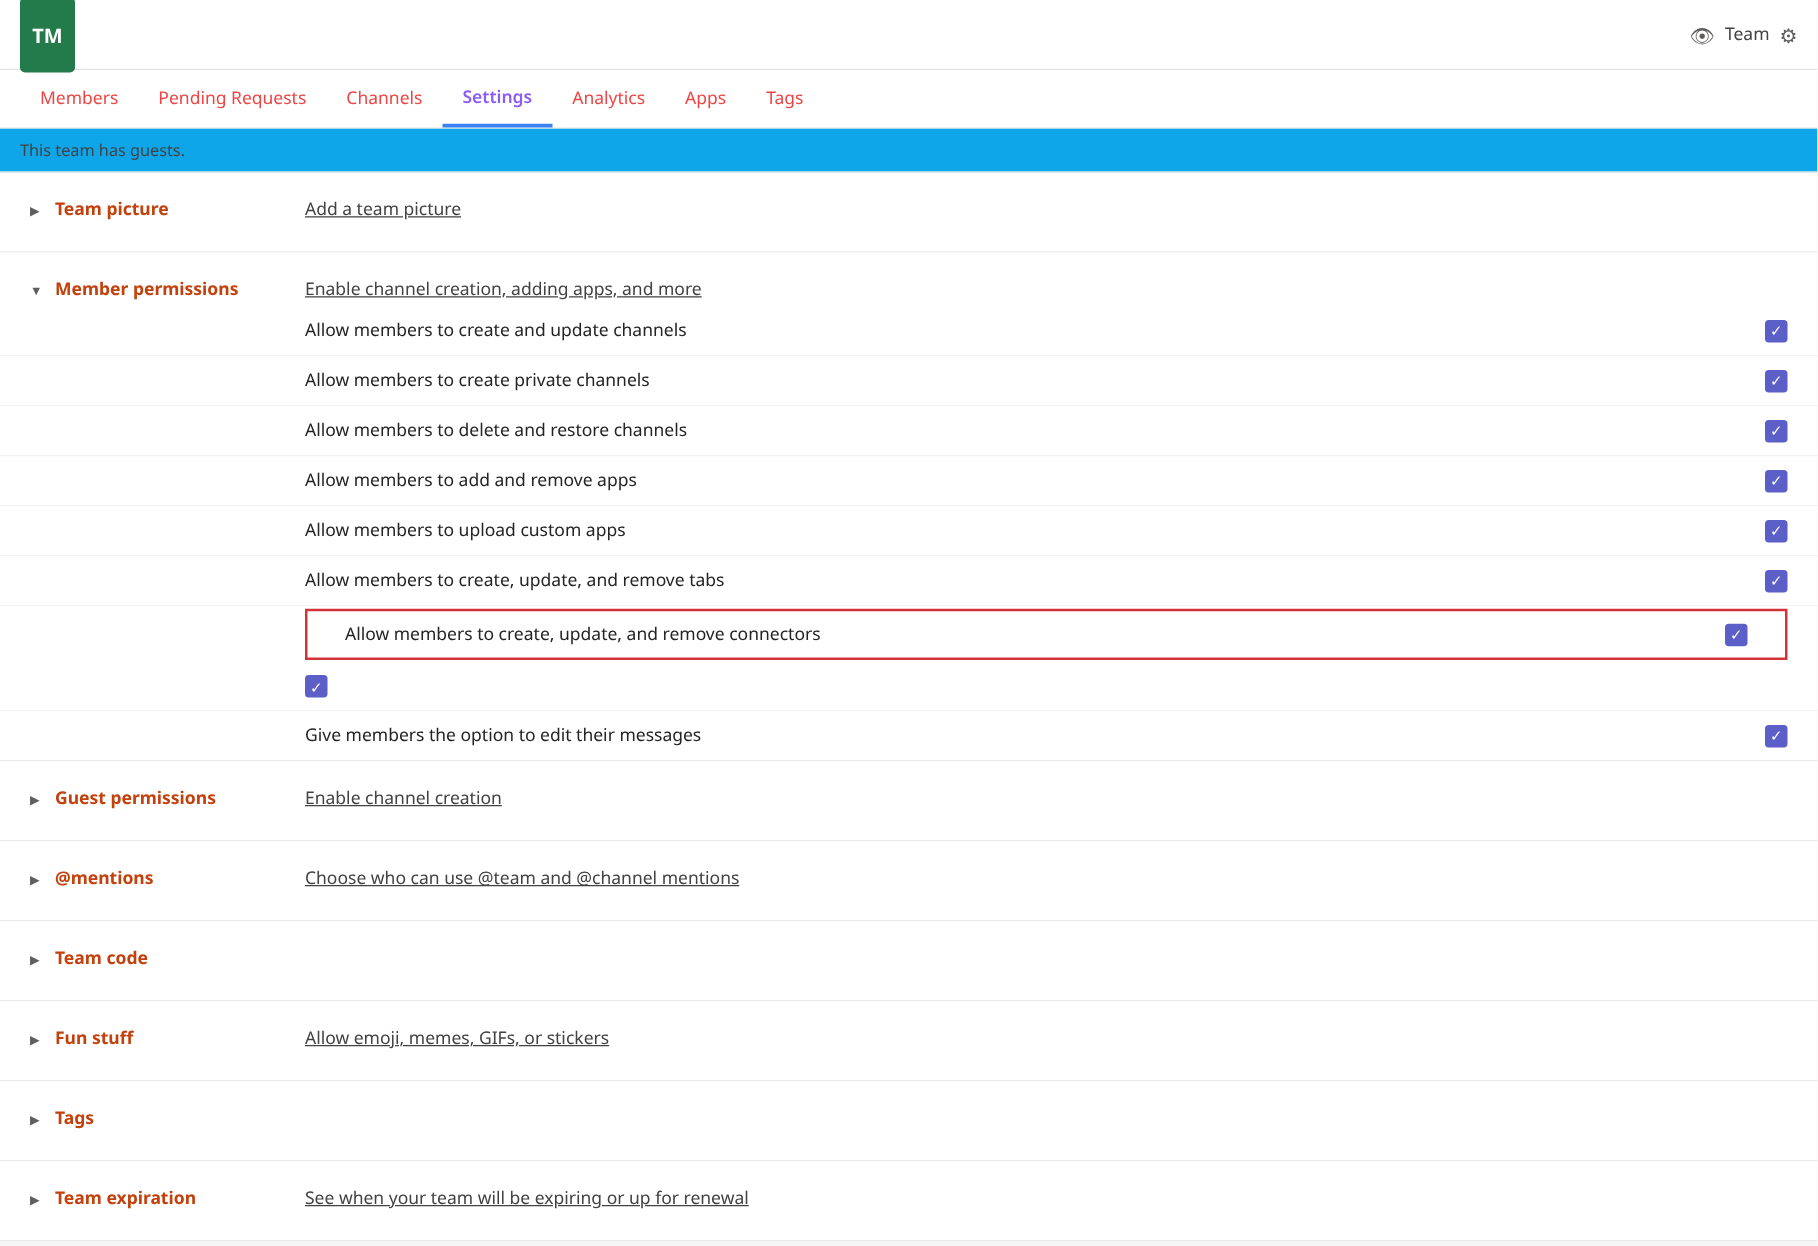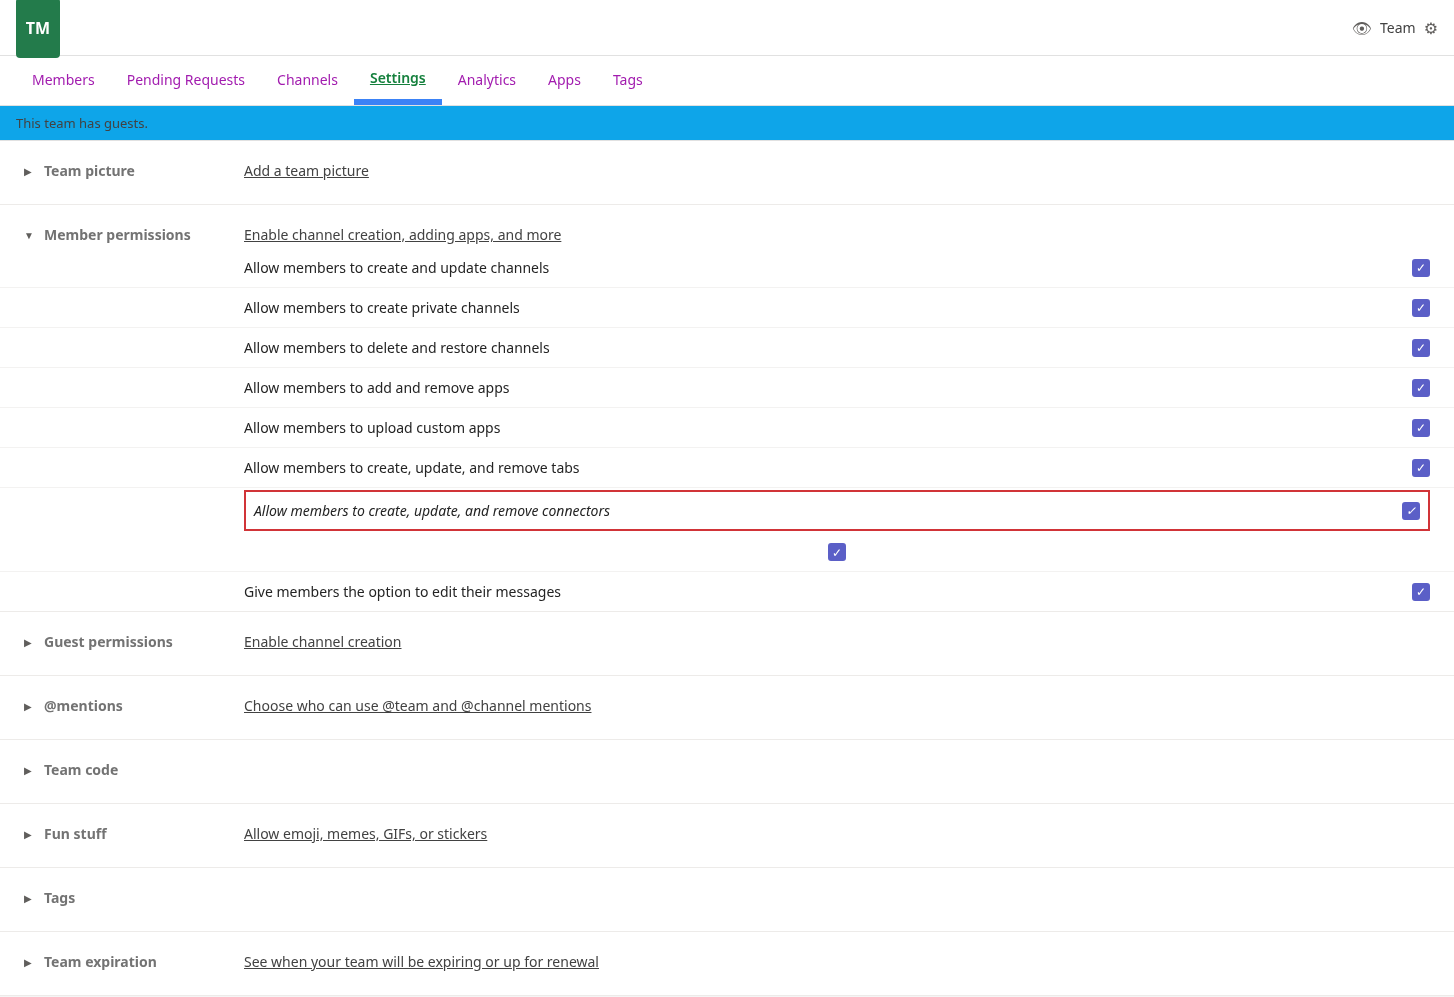--- a/index.html
+++ b/index.html
@@ -40,31 +40,30 @@
       background: #fff;
       display: flex;
       align-items: center;
       padding: 0 16px;
       border-bottom: 1px solid #e1e1e1;
       gap: 0;
     }
     .nav-tab {
       padding: 12px 16px;
       font-size: 14px;
-      color: #a21caf;
+      color: #ef4444;
       cursor: pointer;
       border-bottom: 2px solid transparent;
       white-space: nowrap;
       text-decoration: none;
     }
     .nav-tab.active {
-      color: #15803d;
-      border-bottom: 6px solid #3b82f6;
+      color: #8b5cf6;
+      border-bottom: 3px solid #3b82f6;
       font-weight: 600;
-      text-decoration: underline;
     }
 
     
     .notice-bar {
       background: #0ea5e9;
       padding: 8px 16px;
       font-size: 13px;
       color: #424242;
       border-bottom: 1px solid #e1e1e1;
     }
@@ -93,35 +92,34 @@
       cursor: pointer;
     }
     .toggle-arrow {
       font-size: 10px;
       color: #605e5c;
       width: 12px;
     }
     .section-title {
       font-weight: 700;
       font-size: 14px;
-      color: #737373;
+      color: #c2410c;
     }
     .section-description {
       color: #424242;
       font-size: 14px;
       flex: 1;
       padding-top: 0;
       text-decoration: underline;
     }
     .sub-row {
       display: flex;
       align-items: center;
       padding: 10px 24px 10px 244px;
       border-bottom: 1px solid #f3f2f1;
-      justify-content: center;
     }
     .sub-row-label {
       flex: 1;
       font-size: 14px;
       color: #242424;
     }
     .checkbox-checked {
       width: 18px;
       height: 18px;
       background: #5b5fc7;
@@ -132,22 +130,21 @@
       justify-content: center;
       color: white;
       font-size: 12px;
     }
 
     
     .sub-row.highlighted {
       border: 2px solid #d13438;
       margin: 2px 24px 2px 244px;
       border-radius: 0;
-      padding: 9px 8px;
-      font-style: italic;
+      padding: 9px 30px;
     }
 
     .section-row-no-border {
       display: flex;
       align-items: flex-start;
       padding: 20px 24px 8px 24px;
     }
   </style>
 </head>
 <body>

